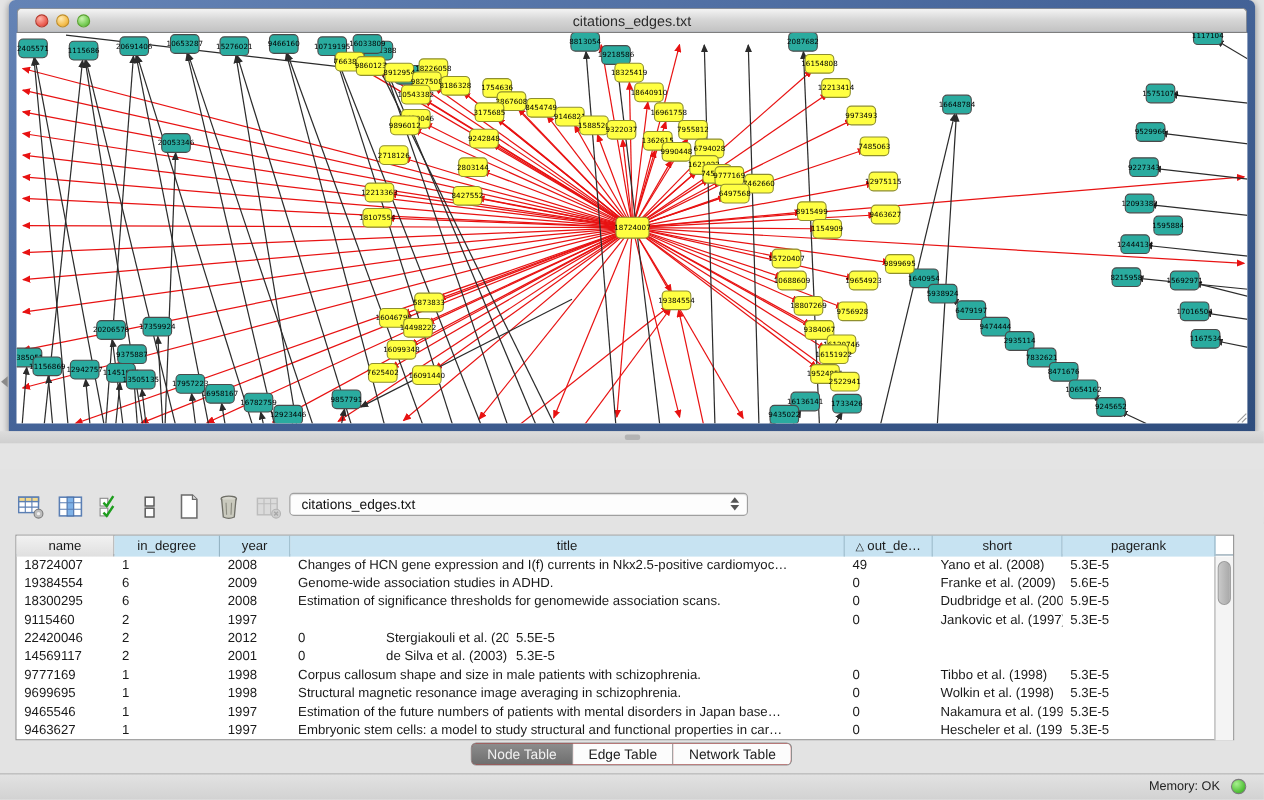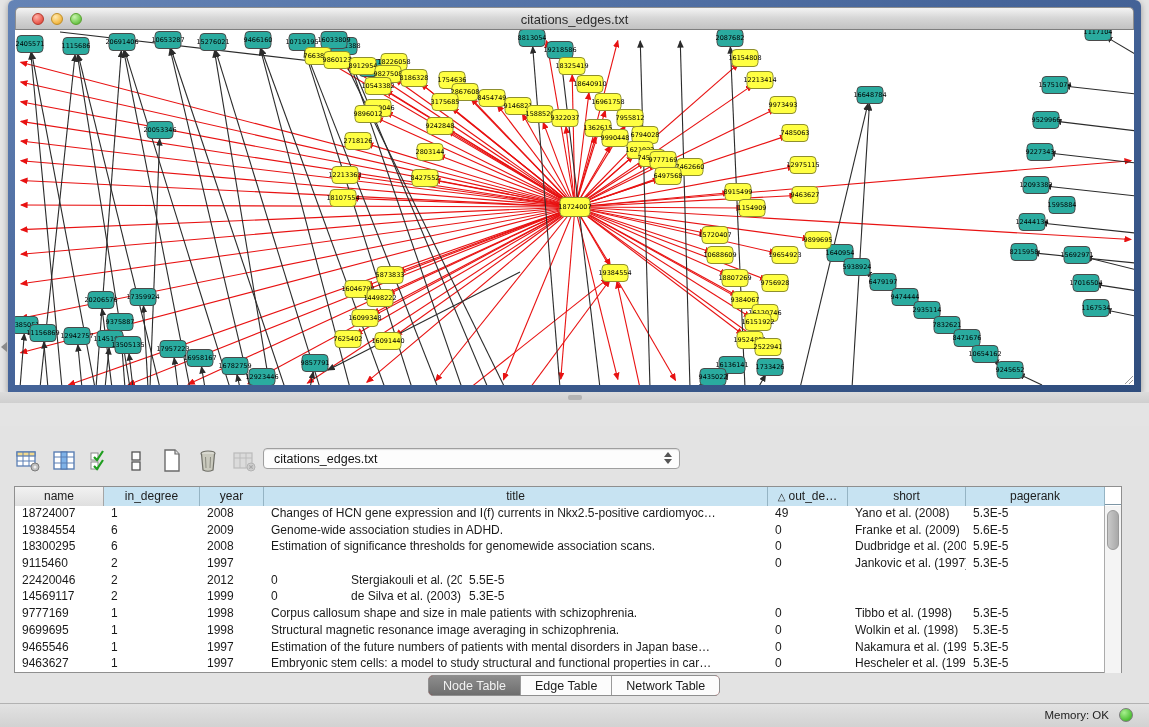--- a/index.html
+++ b/index.html
@@ -850,21 +850,21 @@
             <div class="gc" style="width: 89px;">22420046</div>
             <div class="gc" style="width: 96px;">2</div>
             <div class="gc" style="width: 64px;">2012</div>
             <div class="gc" style="width: 80px;">0</div>
             <div class="gc" style="width: 118px;">Stergiakouli et al. (2012)</div>
             <div class="gc" style="width: 139px;">5.5E-5</div>
           </div>
           <div class="grow">
             <div class="gc" style="width: 89px;">14569117</div>
             <div class="gc" style="width: 96px;">2</div>
-            <div class="gc" style="width: 64px;">1999</div>
+            <div class="gc" style="width: 64px;">2001</div>
             <div class="gc" style="width: 80px;">0</div>
             <div class="gc" style="width: 118px;">de Silva et al. (2003)</div>
             <div class="gc" style="width: 139px;">5.3E-5</div>
           </div>
           <div class="grow">
             <div class="gc" style="width: 89px;">9777169</div>
             <div class="gc" style="width: 96px;">1</div>
             <div class="gc" style="width: 64px;">1998</div>
             <div class="gc" style="width: 504px;">Corpus callosum shape and size in male patients with schizophrenia.</div>
             <div class="gc" style="width: 80px;">0</div>

